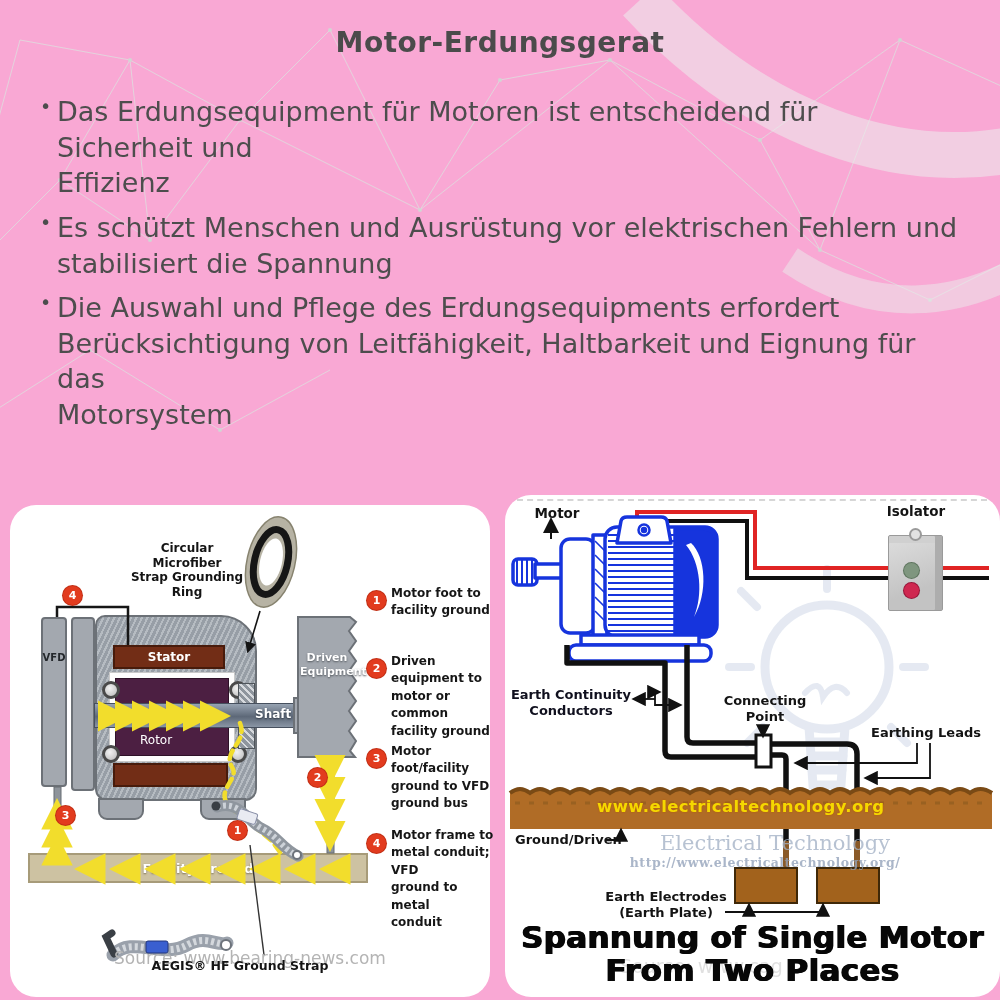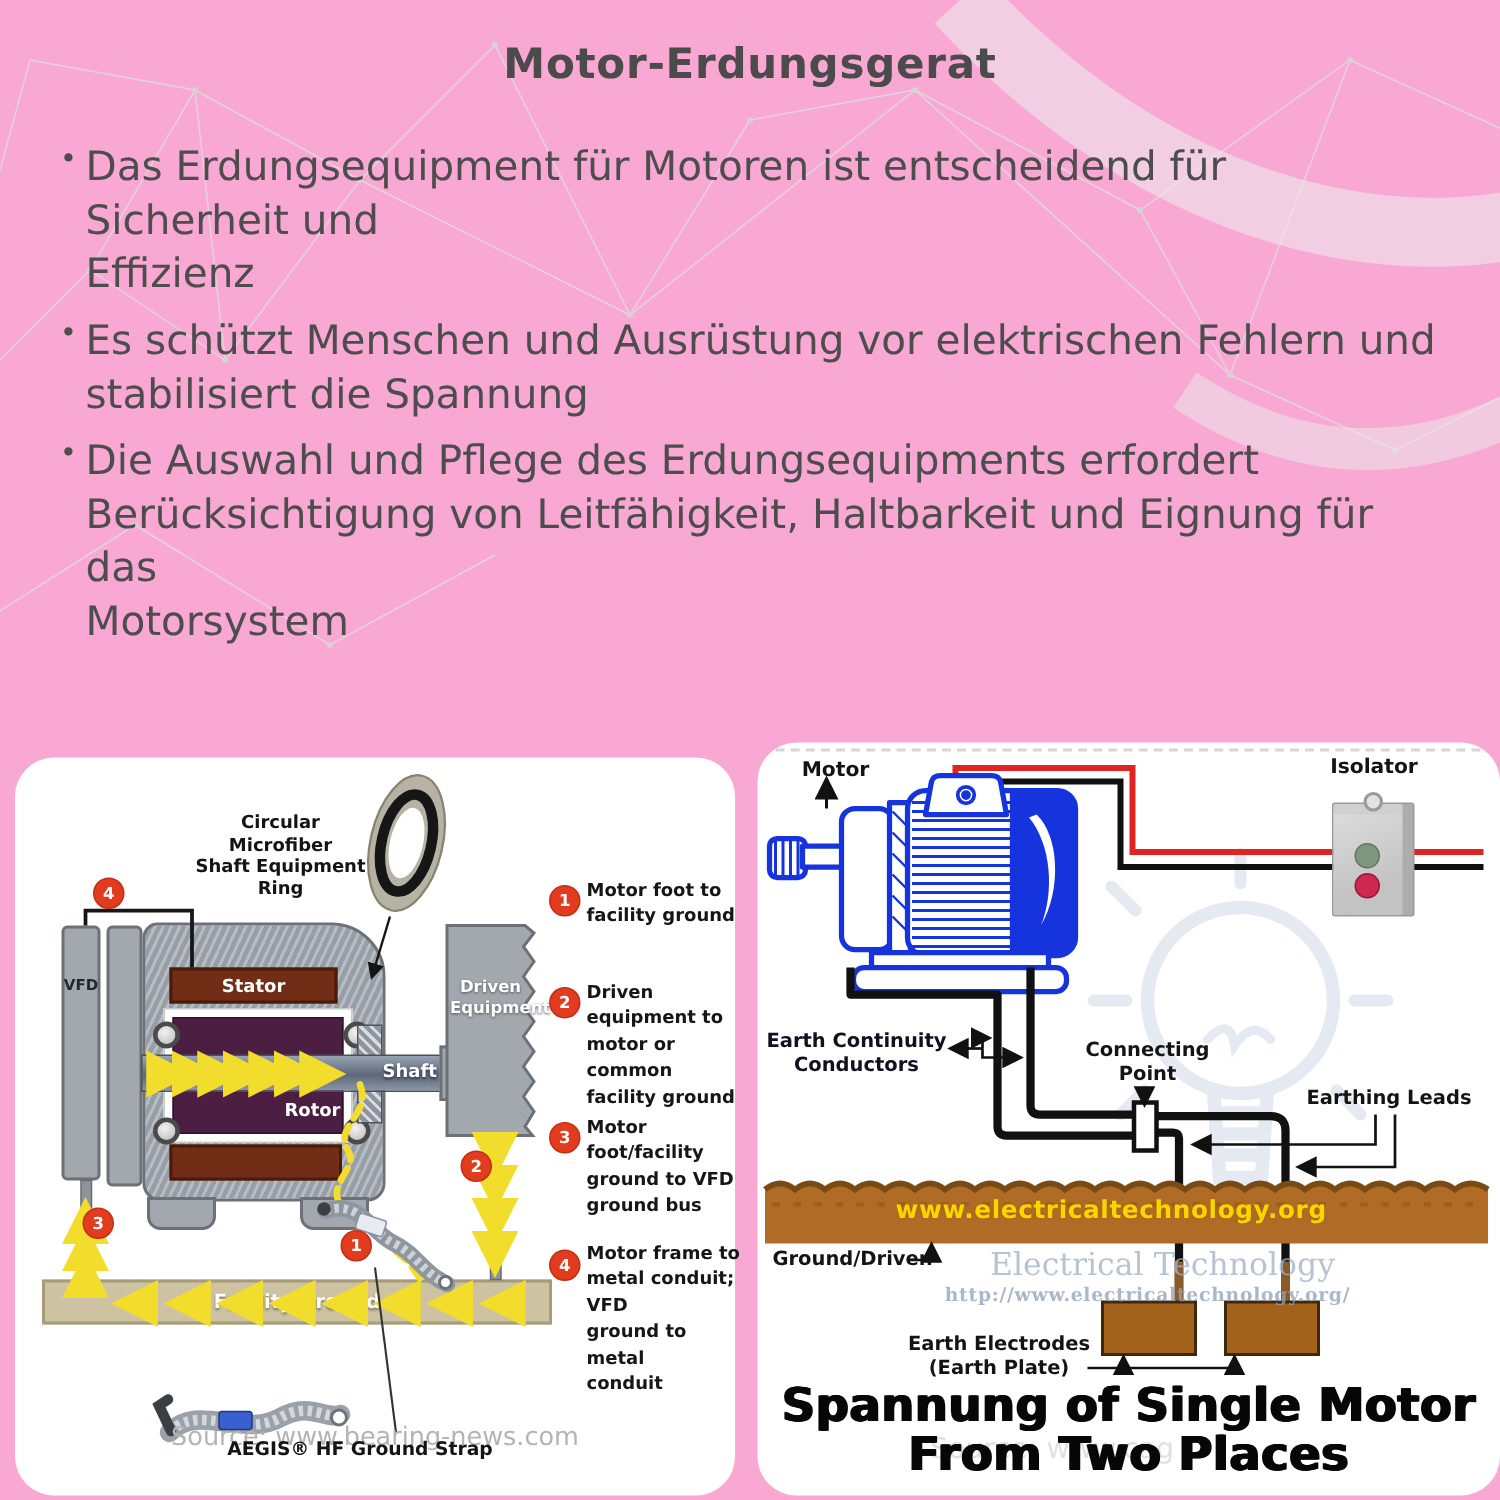--- a/index.html
+++ b/index.html
@@ -188,26 +188,26 @@
       <g>
         <path d="M103,450 C122,430 152,454 177,440 C197,429 207,442 217,438" stroke="#9aa1ab" stroke-width="13" fill="none" stroke-linecap="round"></path>
         <path d="M103,450 C122,430 152,454 177,440 C197,429 207,442 217,438" stroke="#d4d8dd" stroke-width="7" fill="none" stroke-dasharray="3 3"></path>
         <rect x="136" y="436" width="22" height="12" rx="2" fill="#3a5fd0" stroke="#22377d"></rect>
         <circle cx="216" cy="440" r="5" fill="#ffffff" stroke="#6d737b" stroke-width="2"></circle>
         <path d="M104,449 L96,432 L102,428" stroke="#3a3f45" stroke-width="7" fill="none" stroke-linecap="round"></path>
       </g>
     </svg>
 
     <div class="abs lbl pre" style="left:118px;top:36px;width:118px;font-size:12px;text-align:center;">Circular Microfiber
-Shaft Equipment Ring</div>
+Strap Grounding Ring</div>
     <div class="abs lbl" style="left:31px;top:147px;width:26px;font-size:10px;text-align:center;color:#24282c;">VFD</div>
     <div class="abs pre" style="left:290px;top:146px;width:54px;font-size:11px;font-weight:700;color:#fff;text-align:center;text-shadow:0 1px 2px #4e5359;line-height:1.25;">Driven
 Equipment</div>
     <div class="abs" style="left:245px;top:202px;width:45px;font-size:12px;font-weight:700;color:#fff;text-shadow:0 1px 2px #2c3440;">Shaft</div>
-    <div class="abs" style="left:105px;top:228px;width:112px;font-size:12px;font-weight:700;color:#fff;text-align:right;">Rotor</div>
+    <div class="abs" style="left:105px;top:228px;width:112px;font-size:12px;font-weight:400;color:#fff;text-align:left;padding-left:25px;">Rotor</div>
 
     <div class="abs marker" style="left:53px;top:81px;">4</div>
     <div class="abs marker" style="left:46px;top:301px;">3</div>
     <div class="abs marker" style="left:218px;top:316px;">1</div>
     <div class="abs marker" style="left:298px;top:263px;">2</div>
 
     <div class="abs marker" style="left:357px;top:86px;">1</div>
     <div class="abs callout-text" style="left:381px;top:80px;width:108px;">Motor foot to
 facility ground</div>
     <div class="abs marker" style="left:357px;top:154px;">2</div>

